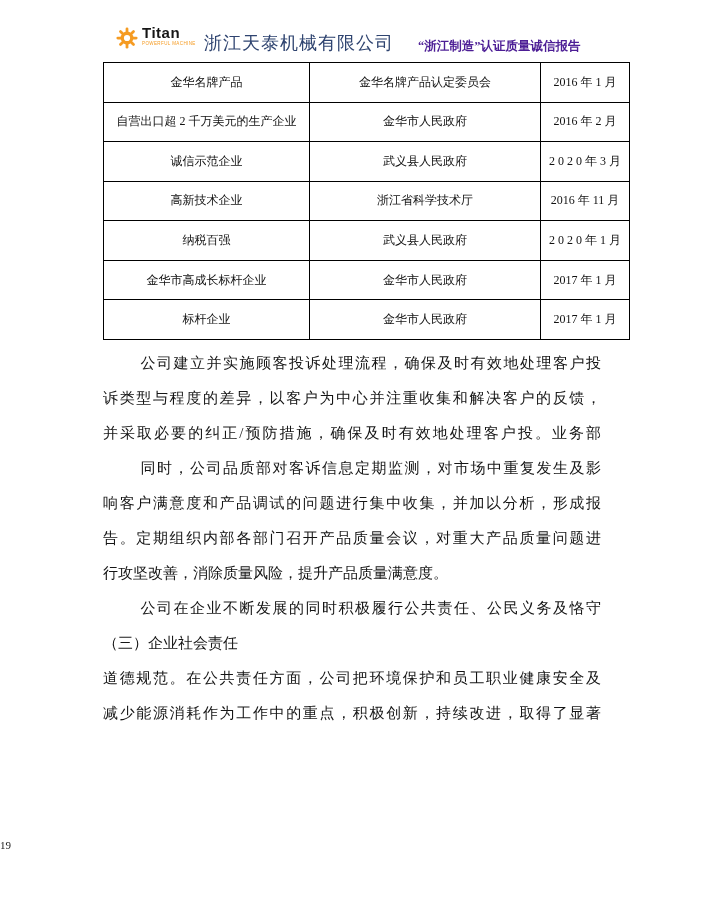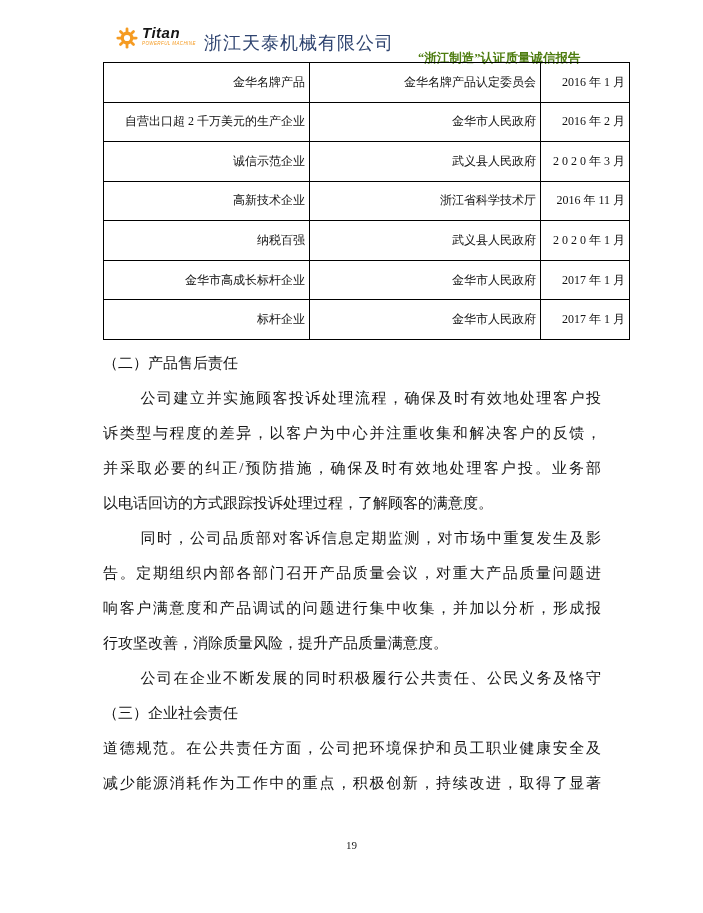--- a/index.html
+++ b/index.html
@@ -9,48 +9,48 @@
     margin:0 auto;
     background:#ffffff;
     font-family:"Liberation Serif","DejaVu Serif",serif;
     color:#1a1a1a;
     overflow:hidden;
   }
 
   
   .logo { position:absolute; left:116px; top:25px; display:flex; align-items:flex-start; gap:4px; }
   .logo svg { display:block; margin-top:2px; }
-  .logo-text { display:flex; flex-direction:column; line-height:1;font-style:italic; }
+  .logo-text { display:flex; flex-direction:column; line-height:1; }
   .logo-brand {
     font-family:"Liberation Sans","DejaVu Sans",sans-serif;
     font-weight:bold; font-size:15px; color:#161616; letter-spacing:0.5px;
   }
   .logo-tagline {
     font-family:"Liberation Sans","DejaVu Sans",sans-serif;
     font-size:4.5px; color:#f59b22; letter-spacing:0.4px; margin-top:1.5px;
   }
   .company-name {
     position:absolute; left:204px; top:31px;
     font-size:18px; color:#2f4470; letter-spacing:1px; white-space:nowrap;
   }
   .report-title {
-    position:absolute; left:418px; top:50px;
-    font-size:12.5px; font-weight:bold; color:#4d7c0f; white-space:nowrap;
+    position:absolute; left:418px; top:38px;
+    font-size:12.5px; font-weight:bold; color:#4c1d95; white-space:nowrap;
   }
 
   
   .awards-table {
     position:absolute; left:103px; top:62px;
     width:499px; height:278px;
     border-collapse:collapse; table-layout:fixed;
     font-size:12px; color:#111;
   }
   .awards-table td {
     border:1px solid #000;
-    text-align:right; vertical-align:middle;
+    text-align:center; vertical-align:middle;
     padding:0 4px;
     overflow:hidden; white-space:nowrap;
   }
   .col-award  { width:197px; }
   .col-issuer { width:222px; }
   .col-date   { width:80px;  }
 
   
   .body-text {
     position:absolute; left:103px; top:346px; width:498px;
@@ -64,21 +64,21 @@
   .bline.j {
     white-space:normal;
     text-align:justify;
     text-align-last:justify;
   }
   .bline.ind { text-indent:2.5em; }
 
   
   .page-number {
     position:absolute; left:0; top:839px; width:703px;
-    text-align:center; font-size:11px; color:#222;
+    text-align:left; font-size:11px; color:#222;
   }
 </style>
 </head>
 <body>
 
 <div class="page">
 
   <div class="logo">
     <span>
       <svg width="22" height="22" viewBox="0 0 24 24">
@@ -139,28 +139,26 @@
       </tr>
       <tr>
         <td class="col-award">标杆企业</td>
         <td class="col-issuer">金华市人民政府</td>
         <td class="col-date">2017 年 1 月</td>
       </tr>
     </tbody>
   </table>
 
   <div class="body-text">
-    <div class="bline">（二）产品售后责任</div>
     <div class="bline j ind">公司建立并实施顾客投诉处理流程，确保及时有效地处理客户投</div>
     <div class="bline j">诉类型与程度的差异，以客户为中心并注重收集和解决客户的反馈，</div>
     <div class="bline j">并采取必要的纠正/预防措施，确保及时有效地处理客户投。业务部</div>
-    <div class="bline">以电话回访的方式跟踪投诉处理过程，了解顾客的满意度。</div>
     <div class="bline j ind">同时，公司品质部对客诉信息定期监测，对市场中重复发生及影</div>
+    <div class="bline j">响客户满意度和产品调试的问题进行集中收集，并加以分析，形成报</div>
     <div class="bline j">告。定期组织内部各部门召开产品质量会议，对重大产品质量问题进</div>
-    <div class="bline j">响客户满意度和产品调试的问题进行集中收集，并加以分析，形成报</div>
     <div class="bline">行攻坚改善，消除质量风险，提升产品质量满意度。</div>
     <div class="bline j ind">公司在企业不断发展的同时积极履行公共责任、公民义务及恪守</div>
     <div class="bline">（三）企业社会责任</div>
     <div class="bline j">道德规范。在公共责任方面，公司把环境保护和员工职业健康安全及</div>
     <div class="bline j">减少能源消耗作为工作中的重点，积极创新，持续改进，取得了显著</div>
   </div>
 
   <div class="page-number">19</div>
 
 </div>

